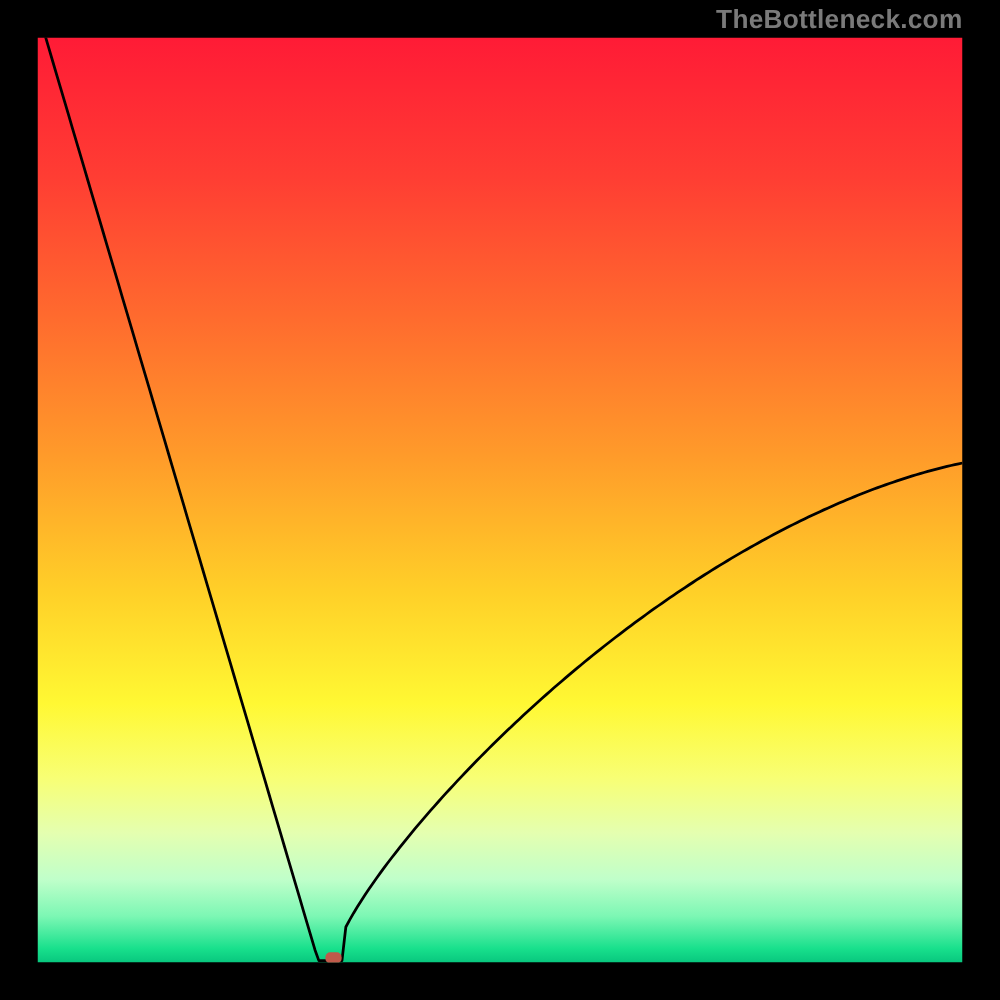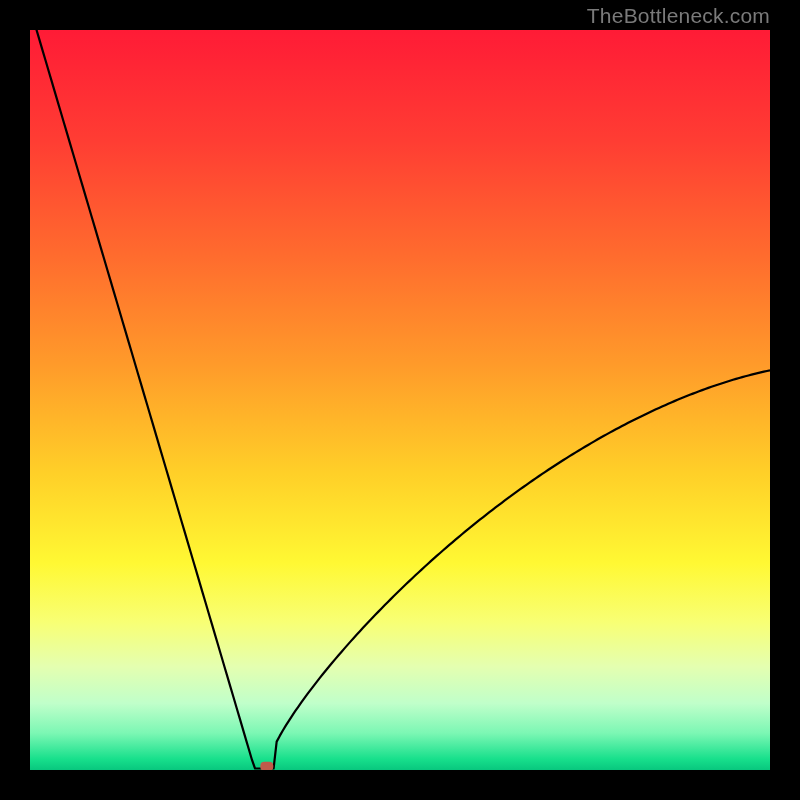--- a/index.html
+++ b/index.html
@@ -24,21 +24,21 @@
     top: 30px;
     width: 740px;
     height: 740px;
   }
   .watermark {
     position: absolute;
     top: 4px;
     right: 30px;
     font-family: Arial, Helvetica, sans-serif;
     font-size: 21px;
-    font-weight: 400;
+    font-weight: 700;
     color: #7a7a7a;
     letter-spacing: 0.2px;
   }
   svg {
     display: block;
   }
 </style>
 </head>
 <body>
 

